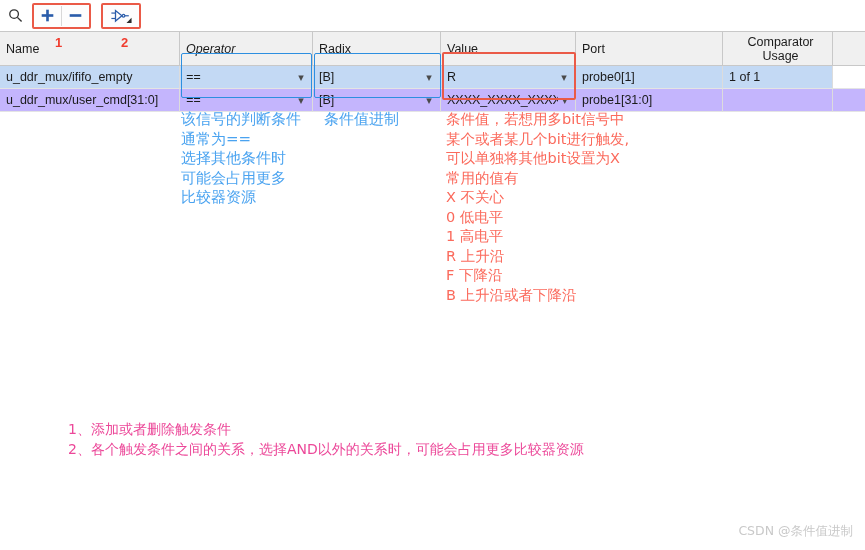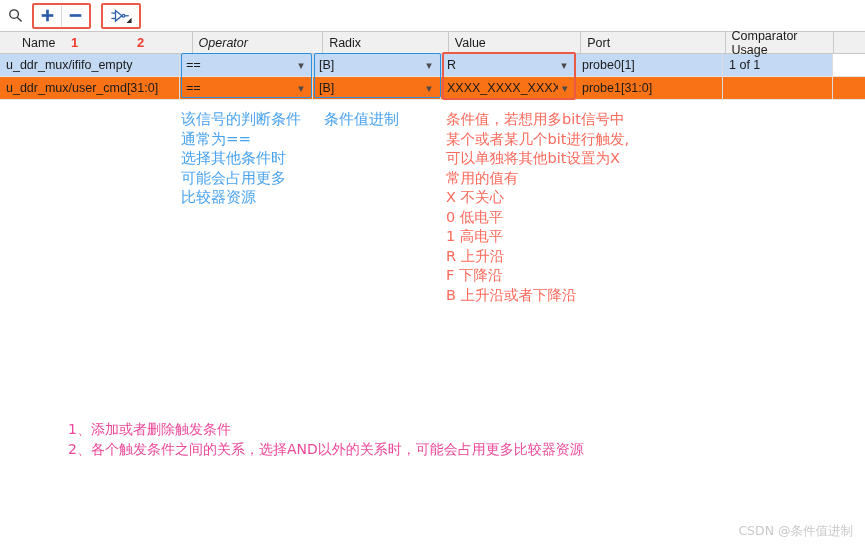--- a/index.html
+++ b/index.html
@@ -57,51 +57,50 @@
   .grid {
     position: absolute;
     left: 0; top: 31px;
     width: 865px;
     border-top: 1px solid #c8c8c8;
   }
   .grid-row { display: flex; height: 23px; }
   .grid-head {
     background: #f0f0f0;
     border-bottom: 1px solid #c8c8c8;
-    height: 22px;
-    padding-left: 16px;
+    height: 34px;
   }
   .grid-head .cell {
     font-size: 12.5px;
     color: #1b1b1b;
     display: flex;
     align-items: center;
     padding-left: 6px;
     border-right: 1px solid #c8c8c8;
     position: relative;
   }
   .grid-body .cell {
     font-size: 12.5px;
     color: #1b1b1b;
     display: flex;
     align-items: center;
     padding-left: 6px;
     border-right: 1px solid #dcdcdc;
     border-bottom: 1px solid #e4e4e4;
-    background: #f97316;
+    background: #c4b5fd;
   }
   .grid-body .row-sel .cell { background: #c3d9f4; }
   .grid-body .row-sel .cell.plain-end { background: #ffffff; }
 
   .c-name  { width: 180px; }
   .c-oper  { width: 133px; font-style: italic; }
   .c-radix { width: 128px; }
   .c-value { width: 135px; }
   .c-port  { width: 147px; }
-  .c-comp  { width: 110px; }
+  .c-comp  { width: 110px; text-align: center; }
   .c-tail  { width: 32px; border-right: none !important; }
 
   
   .combo {
     width: 100%;
     height: 100%;
     display: flex;
     align-items: center;
     justify-content: space-between;
     padding: 0 4px 0 0;

